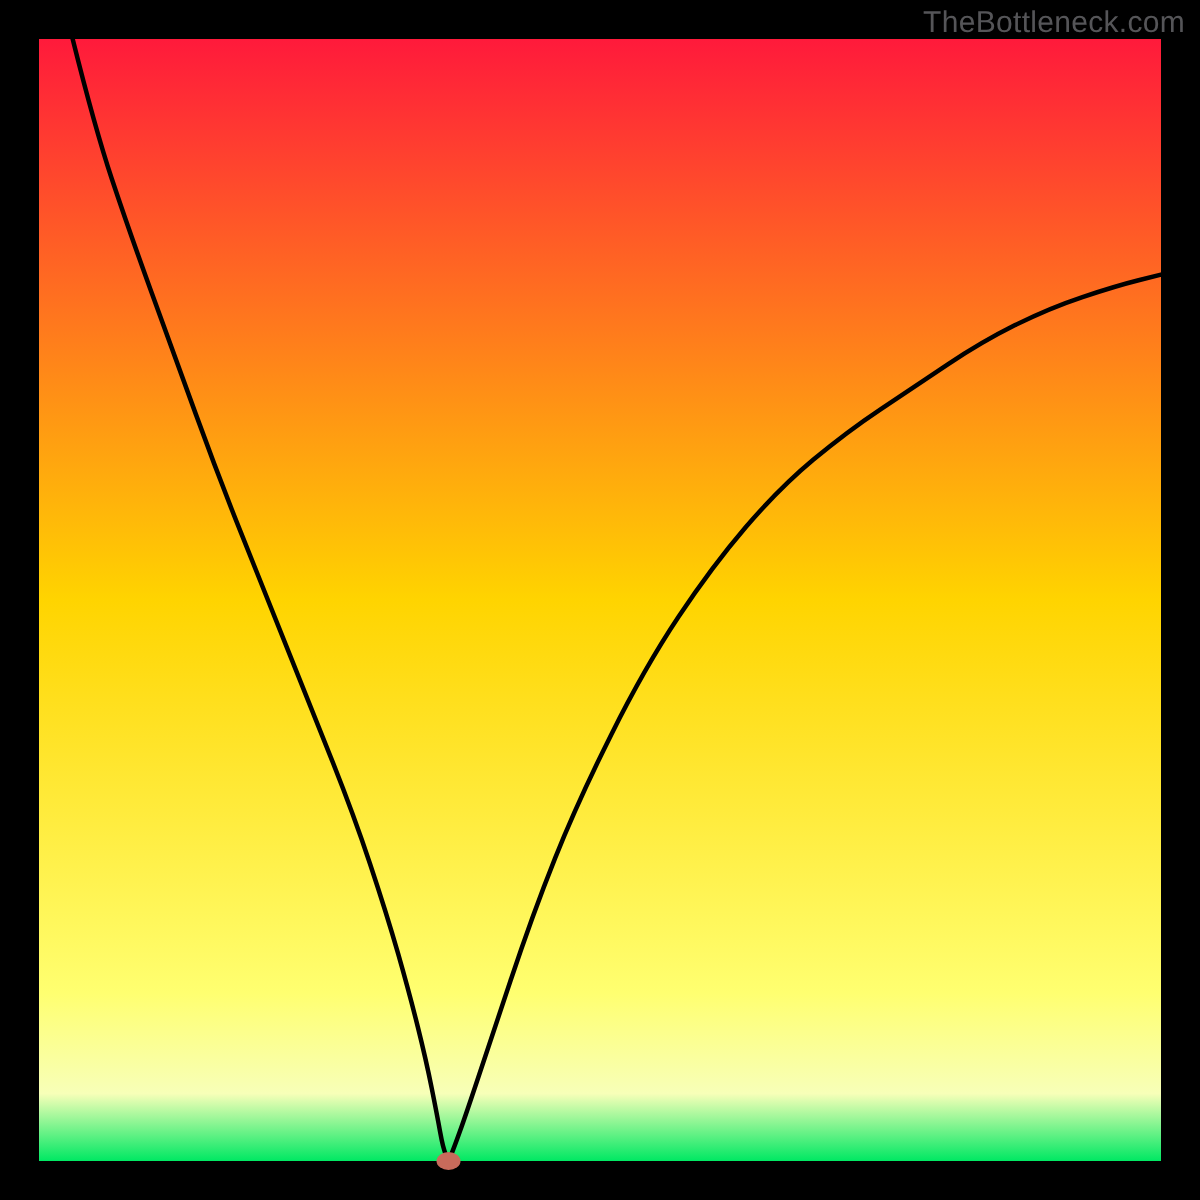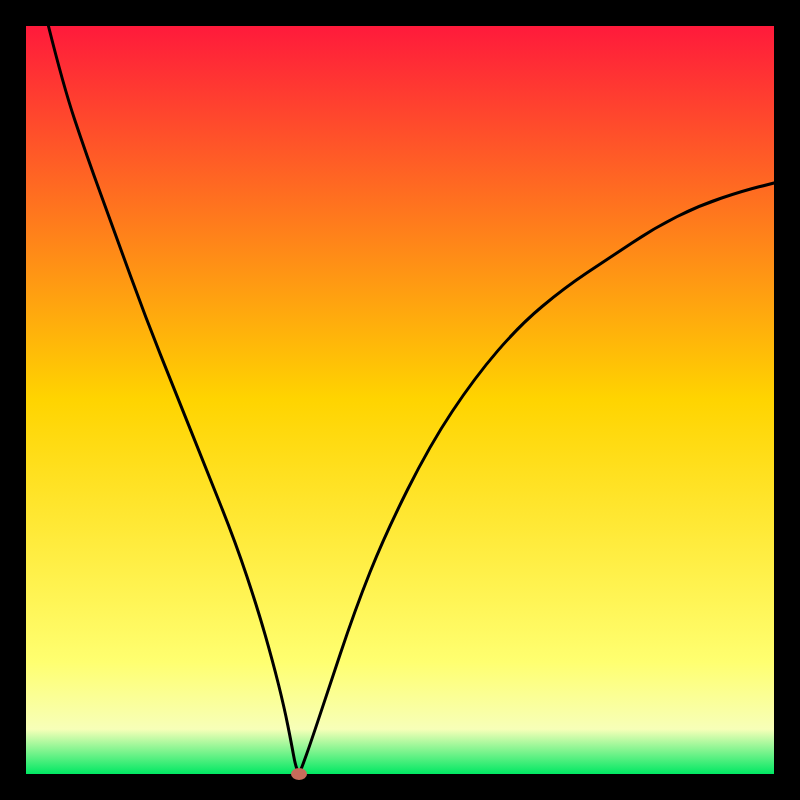--- a/index.html
+++ b/index.html
@@ -27,20 +27,21 @@
     z-index: 10;
   }
   svg {
     display: block;
   }
 </style>
 </head>
 <body>
 
 <div class="container">
+  <div class="watermark">TheBottleneck.com</div>
   <svg id="chart-svg" width="800" height="800" viewBox="0 0 800 800">
       <defs>
         <linearGradient id="bg-grad" x1="0" y1="0" x2="0" y2="1">
           <stop offset="0%" stop-color="#ff1a3b"></stop>
           <stop offset="50%" stop-color="#ffd400"></stop>
           <stop offset="85%" stop-color="#ffff70"></stop>
           <stop offset="94%" stop-color="#f7ffb8"></stop>
           <stop offset="100%" stop-color="#00e863"></stop>
         </linearGradient>
       </defs>

